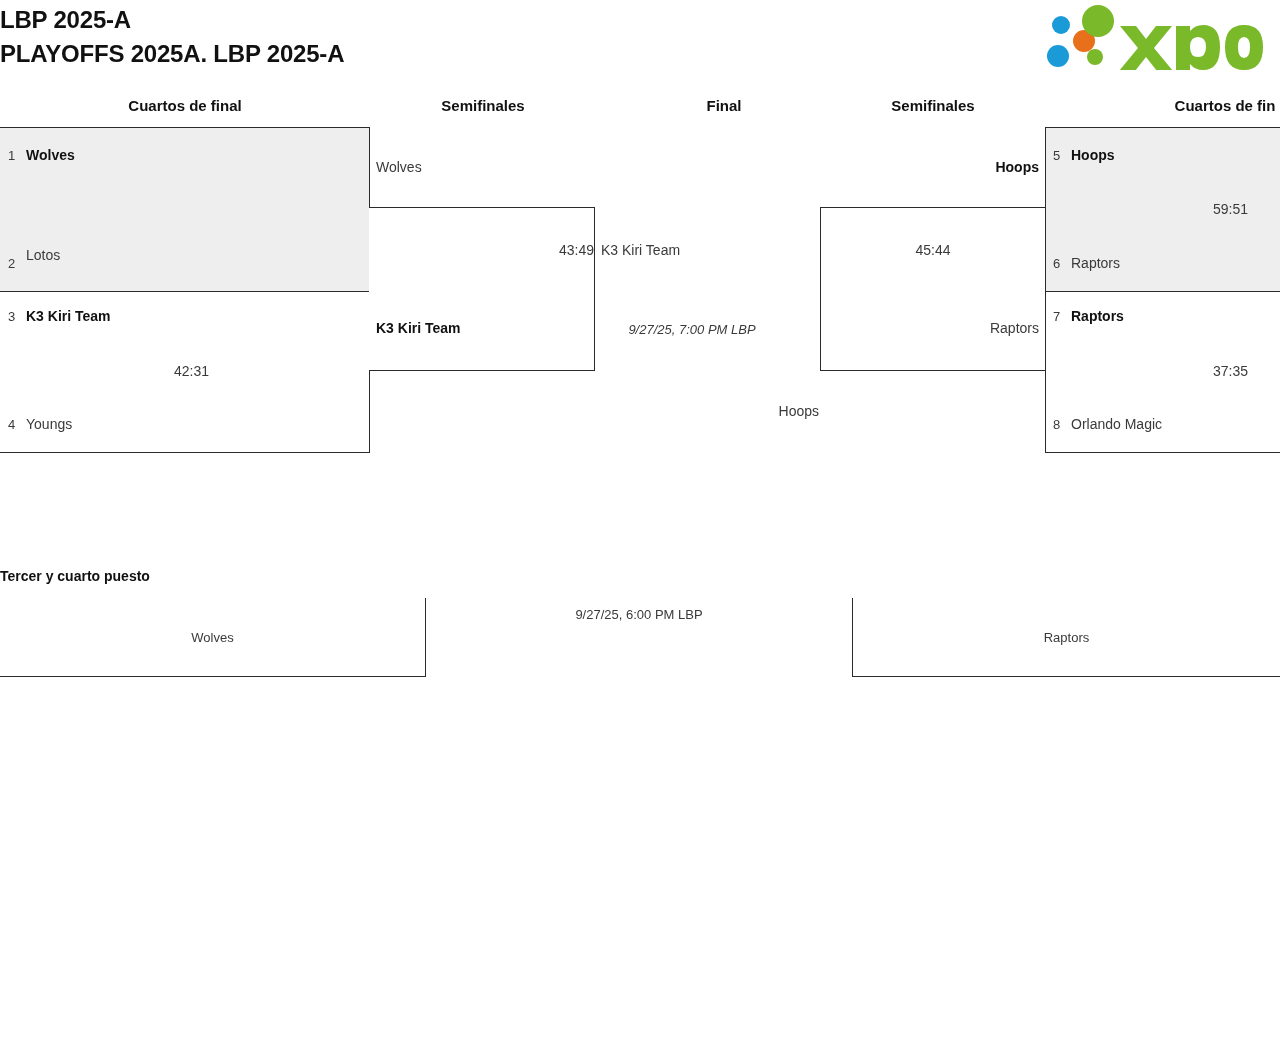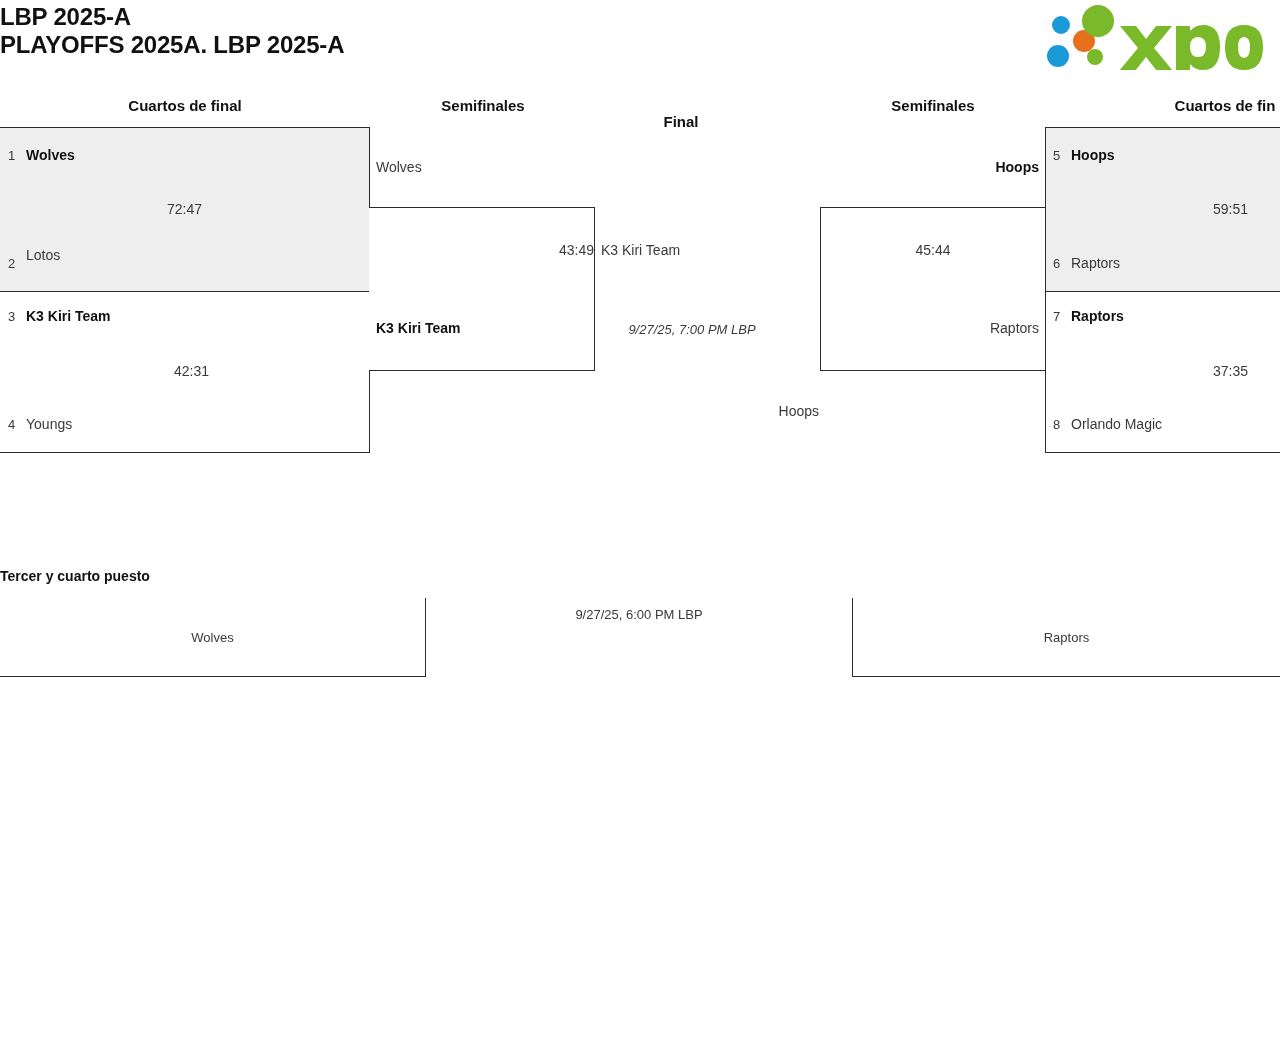--- a/index.html
+++ b/index.html
@@ -21,21 +21,21 @@
   #header {
     position: absolute;
     left: 0; top: 0;
     width: 1280px; height: 90px;
   }
   #tournament-title {
     position: absolute;
     left: 0px; top: 3px;
     font-size: 24px;
     font-weight: bold;
-    line-height: 28px;
+    line-height: 34px;
     color: #111111;
     letter-spacing: -0.2px;
     white-space: pre;
   }
   #logo {
     position: absolute;
     right: 4px; top: 4px;
     width: 236px; height: 66px;
   }
   #logo svg { display: block; }
@@ -165,29 +165,28 @@
         <path d="M0 0 h0 v0 z"></path>
       </g>
     </svg>
   </div>
 </div>
 
 <div id="bracket">
 
   <div class="round-header" style="left:85px;  width:200px;">Cuartos de final</div>
   <div class="round-header" style="left:383px; width:200px;">Semifinales</div>
-  <div class="round-header" style="left:581px; width:200px;margin-top:16px;">Final</div>
+  <div class="round-header" style="left:624px; width:200px;">Final</div>
   <div class="round-header" style="left:833px; width:200px;">Semifinales</div>
   <div class="round-header" style="left:1125px; width:200px;">Cuartos de fin</div>
 
   <div class="box shaded" style="left:-1px; top:127px; width:371px; height:165px;">
   </div>
   <div class="seed" style="left:8px;  top:148px;">1</div>
   <div class="team win" style="left:26px; top:147px;">Wolves</div>
-  <div class="score" style="left:0px; top:201px; width:369px; text-align:center;">72:47</div>
   <div class="seed" style="left:8px;  top:256px;">2</div>
   <div class="team" style="left:26px; top:247px;">Lotos</div>
 
   <div class="box plain" style="left:-1px; top:291px; width:371px; height:162px;">
   </div>
   <div class="seed" style="left:8px;  top:309px;">3</div>
   <div class="team win" style="left:26px; top:308px;">K3 Kiri Team</div>
   <div class="score" style="left:0px; top:363px; width:369px; text-align:center;padding-left:7px;">42:31</div>
   <div class="seed" style="left:8px;  top:417px;">4</div>
   <div class="team" style="left:26px; top:416px;">Youngs</div>

